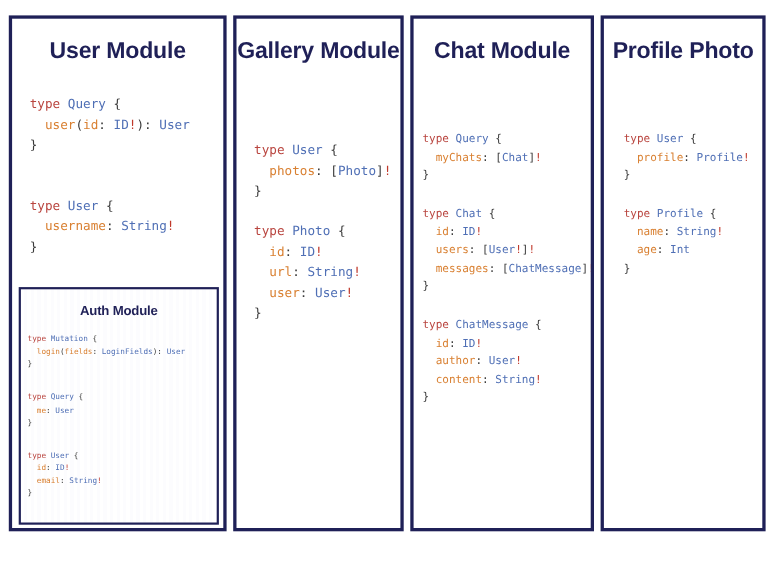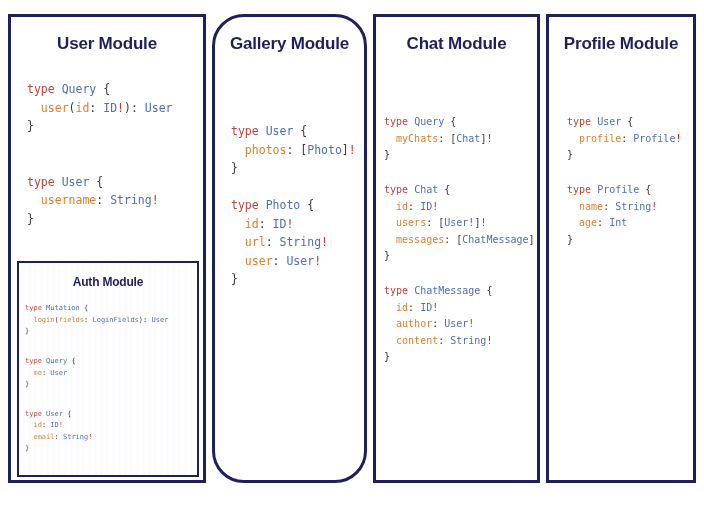--- a/index.html
+++ b/index.html
@@ -26,21 +26,21 @@
     box-sizing: border-box;
     background: #ffffff;
     border: 3px solid #1f2057;
     overflow: hidden;
   }
 
   .panel-title {
     text-align: center;
     font-weight: bold;
     color: #1f2057;
-    font-size: 17px;
+    font-size: 21px;
     letter-spacing: -0.2px;
     line-height: 1.2;
     white-space: nowrap;
   }
 
   .code {
     font-family: "DejaVu Sans Mono", "Liberation Mono", monospace;
     font-size: 11.5px;
     line-height: 18.5px;
     color: #3a3a3a;
@@ -80,21 +80,21 @@
     overflow: hidden;
   }
   #panel-auth .panel-title { font-size: 12px; margin-top: 12px; }
   #panel-auth .code {
     font-size: 7px;
     line-height: 11.4px;
     margin: 14px 12px 0 6px;
   }
 
   
-  #panel-gallery { left: 212px; top: 14px; width: 155px; height: 469px; border-radius: 32px; }
+  #panel-gallery { left: 212px; top: 14px; width: 155px; height: 469px; }
   #panel-gallery .panel-title { margin-top: 17px; }
   #panel-gallery .code { margin: 68px 0 0 16px; }
 
   
   #panel-chat { left: 373px; top: 14px; width: 167px; height: 469px; }
   #panel-chat .panel-title { margin-top: 17px; }
   #panel-chat .code {
     margin: 60px 0 0 8px;
     font-size: 10px;
     line-height: 16.5px;
@@ -128,17 +128,17 @@
     <div class="panel-title">Gallery Module</div>
     <div class="code"><span class="blk"><span class="kw">type</span> <span class="tname">User</span> <span class="punc">{</span></span><span class="blk">  <span class="field">photos</span><span class="punc">:</span> <span class="punc">[</span><span class="type">Photo</span><span class="punc">]</span><span class="bang">!</span></span><span class="blk"><span class="punc">}</span></span><span class="gap"></span><span class="blk"><span class="kw">type</span> <span class="tname">Photo</span> <span class="punc">{</span></span><span class="blk">  <span class="field">id</span><span class="punc">:</span> <span class="type">ID</span><span class="bang">!</span></span><span class="blk">  <span class="field">url</span><span class="punc">:</span> <span class="type">String</span><span class="bang">!</span></span><span class="blk">  <span class="field">user</span><span class="punc">:</span> <span class="type">User</span><span class="bang">!</span></span><span class="blk"><span class="punc">}</span></span></div>
   </div>
 
   <div class="panel" id="panel-chat">
     <div class="panel-title">Chat Module</div>
     <div class="code"><span class="blk"><span class="kw">type</span> <span class="tname">Query</span> <span class="punc">{</span></span><span class="blk">  <span class="field">myChats</span><span class="punc">:</span> <span class="punc">[</span><span class="type">Chat</span><span class="punc">]</span><span class="bang">!</span></span><span class="blk"><span class="punc">}</span></span><span class="gap"></span><span class="blk"><span class="kw">type</span> <span class="tname">Chat</span> <span class="punc">{</span></span><span class="blk">  <span class="field">id</span><span class="punc">:</span> <span class="type">ID</span><span class="bang">!</span></span><span class="blk">  <span class="field">users</span><span class="punc">:</span> <span class="punc">[</span><span class="type">User</span><span class="bang">!</span><span class="punc">]</span><span class="bang">!</span></span><span class="blk">  <span class="field">messages</span><span class="punc">:</span> <span class="punc">[</span><span class="type">ChatMessage</span><span class="punc">]</span><span class="bang">!</span></span><span class="blk"><span class="punc">}</span></span><span class="gap"></span><span class="blk"><span class="kw">type</span> <span class="tname">ChatMessage</span> <span class="punc">{</span></span><span class="blk">  <span class="field">id</span><span class="punc">:</span> <span class="type">ID</span><span class="bang">!</span></span><span class="blk">  <span class="field">author</span><span class="punc">:</span> <span class="type">User</span><span class="bang">!</span></span><span class="blk">  <span class="field">content</span><span class="punc">:</span> <span class="type">String</span><span class="bang">!</span></span><span class="blk"><span class="punc">}</span></span></div>
   </div>
 
   <div class="panel" id="panel-profile">
-    <div class="panel-title">Profile Module</div>
+    <div class="panel-title">Profile Photo</div>
     <div class="code"><span class="blk"><span class="kw">type</span> <span class="tname">User</span> <span class="punc">{</span></span><span class="blk">  <span class="field">profile</span><span class="punc">:</span> <span class="type">Profile</span><span class="bang">!</span></span><span class="blk"><span class="punc">}</span></span><span class="gap"></span><span class="blk"><span class="kw">type</span> <span class="tname">Profile</span> <span class="punc">{</span></span><span class="blk">  <span class="field">name</span><span class="punc">:</span> <span class="type">String</span><span class="bang">!</span></span><span class="blk">  <span class="field">age</span><span class="punc">:</span> <span class="type">Int</span></span><span class="blk"><span class="punc">}</span></span></div>
   </div>
 
 </div>
 
 </body></html>

